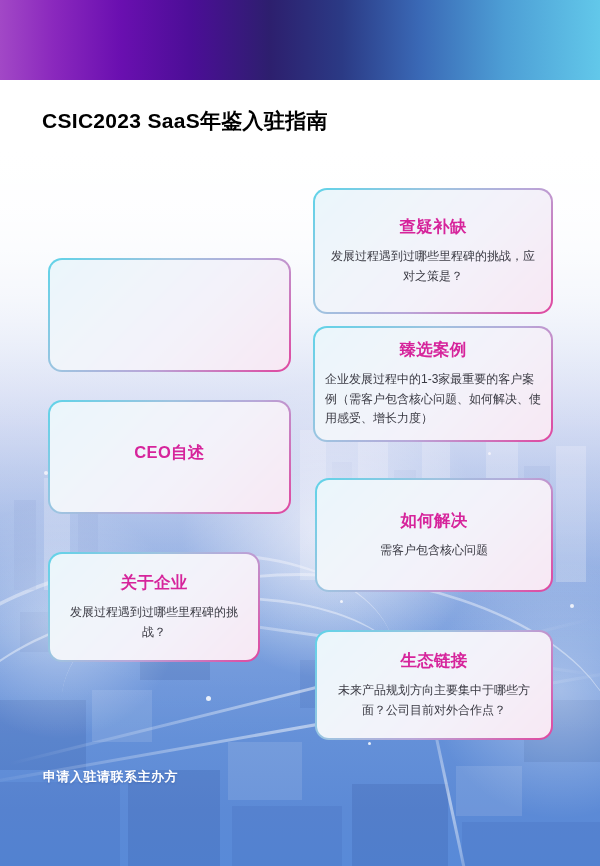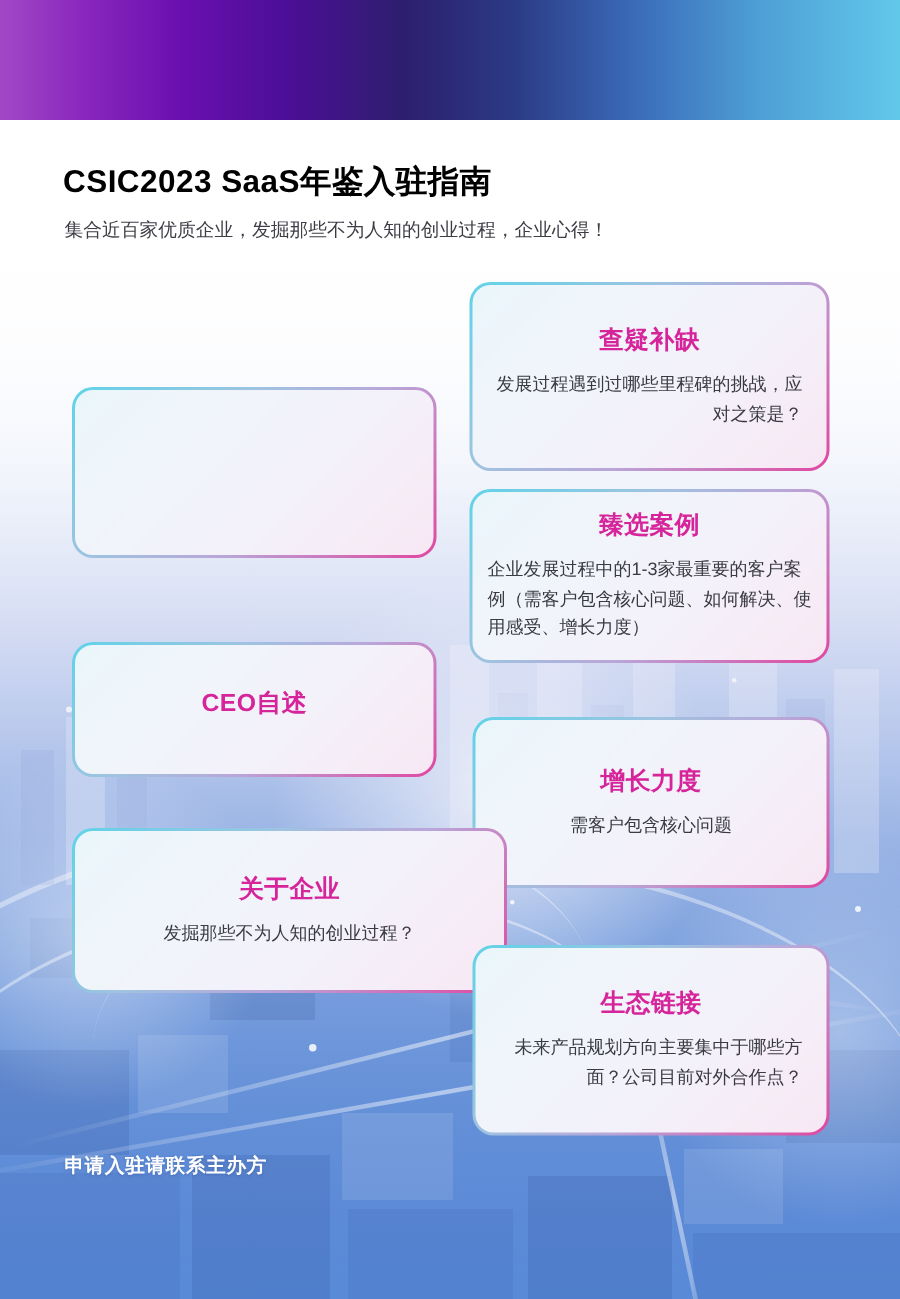--- a/index.html
+++ b/index.html
@@ -115,21 +115,21 @@
     display:flex; flex-direction:column;
     align-items:center; justify-content:center;
     padding:10px 16px;
   }
   .card-title{
     color:#d6249b; font-size:16.5px; font-weight:bold;
     margin-bottom:9px; letter-spacing:.3px;
   }
   .card-body{
     color:#3a3a43; font-size:12px; line-height:1.65;
-    text-align:right;
+    text-align:center;
   }
   .card.left-align .card-body{ text-align:left; width:100%; }
 
   
   .footer-note{
     position:absolute; left:43px; top:768px;
     color:#ffffff; font-size:13px; font-weight:bold;
     letter-spacing:.5px; white-space:nowrap; z-index:6;
     text-shadow:0 1px 2px rgba(40,70,140,.35);
   }
@@ -203,62 +203,61 @@
     <div class="dot" style="left:340px; top:600px; width:3px; height:3px;"></div>
   </div>
 
   <div class="bg-layer bg-violet"></div>
   <div class="bg-layer bg-haze"></div>
 
   <div class="header"></div>
   <div class="header-title">2023SaaS年鉴</div>
 
   <div class="page-title">CSIC2023 SaaS年鉴入驻指南</div>
-  <div class="page-sub">集合近百家优质企业，发掘那些不为人知的创业过程，企业心得！</div>
 
   <div class="card" style="left:313px; top:188px; width:240px; height:126px;">
     <div class="card-inner">
       <div class="card-title">查疑补缺</div>
       <div class="card-body">发展过程遇到过哪些里程碑的挑战，应对之策是？</div>
     </div>
   </div>
 
   <div class="card" style="left:48px; top:258px; width:243px; height:114px;">
     <div class="card-inner">
     </div>
   </div>
 
   <div class="card left-align" style="left:313px; top:326px; width:240px; height:116px;">
     <div class="card-inner" style="padding:8px 10px;">
       <div class="card-title">臻选案例</div>
       <div class="card-body">企业发展过程中的1-3家最重要的客户案例（需客户包含核心问题、如何解决、使用感受、增长力度）</div>
     </div>
   </div>
 
-  <div class="card" style="left:48px; top:400px; width:243px; height:90px;margin-top:28px;">
+  <div class="card" style="left:48px; top:400px; width:243px; height:114px;">
     <div class="card-inner">
       <div class="card-title">CEO自述</div>
     </div>
   </div>
 
   <div class="card" style="left:315px; top:478px; width:238px; height:114px;">
     <div class="card-inner">
-      <div class="card-title">增长力度</div>
+      <div class="card-title">如何解决</div>
       <div class="card-body">需客户包含核心问题</div>
     </div>
   </div>
 
-  <div class="card" style="left:48px; top:552px; width:290px; height:110px;">
+  <div class="card" style="left:48px; top:552px; width:212px; height:110px;">
     <div class="card-inner">
       <div class="card-title">关于企业</div>
-      <div class="card-body">发掘那些不为人知的创业过程？</div>
-    </div>
-  </div>
-
-  <div class="card" style="left:315px; top:630px; width:238px; height:127px;">
+      <div class="card-body">发展过程遇到过哪些里程碑的挑战？</div>
+    </div>
+  </div>
+
+  <div class="card" style="left:315px; top:630px; width:238px; height:110px;">
     <div class="card-inner">
       <div class="card-title">生态链接</div>
       <div class="card-body">未来产品规划方向主要集中于哪些方面？公司目前对外合作点？</div>
     </div>
   </div>
 
   <div class="footer-note">申请入驻请联系主办方</div>
 
 </div>
 

